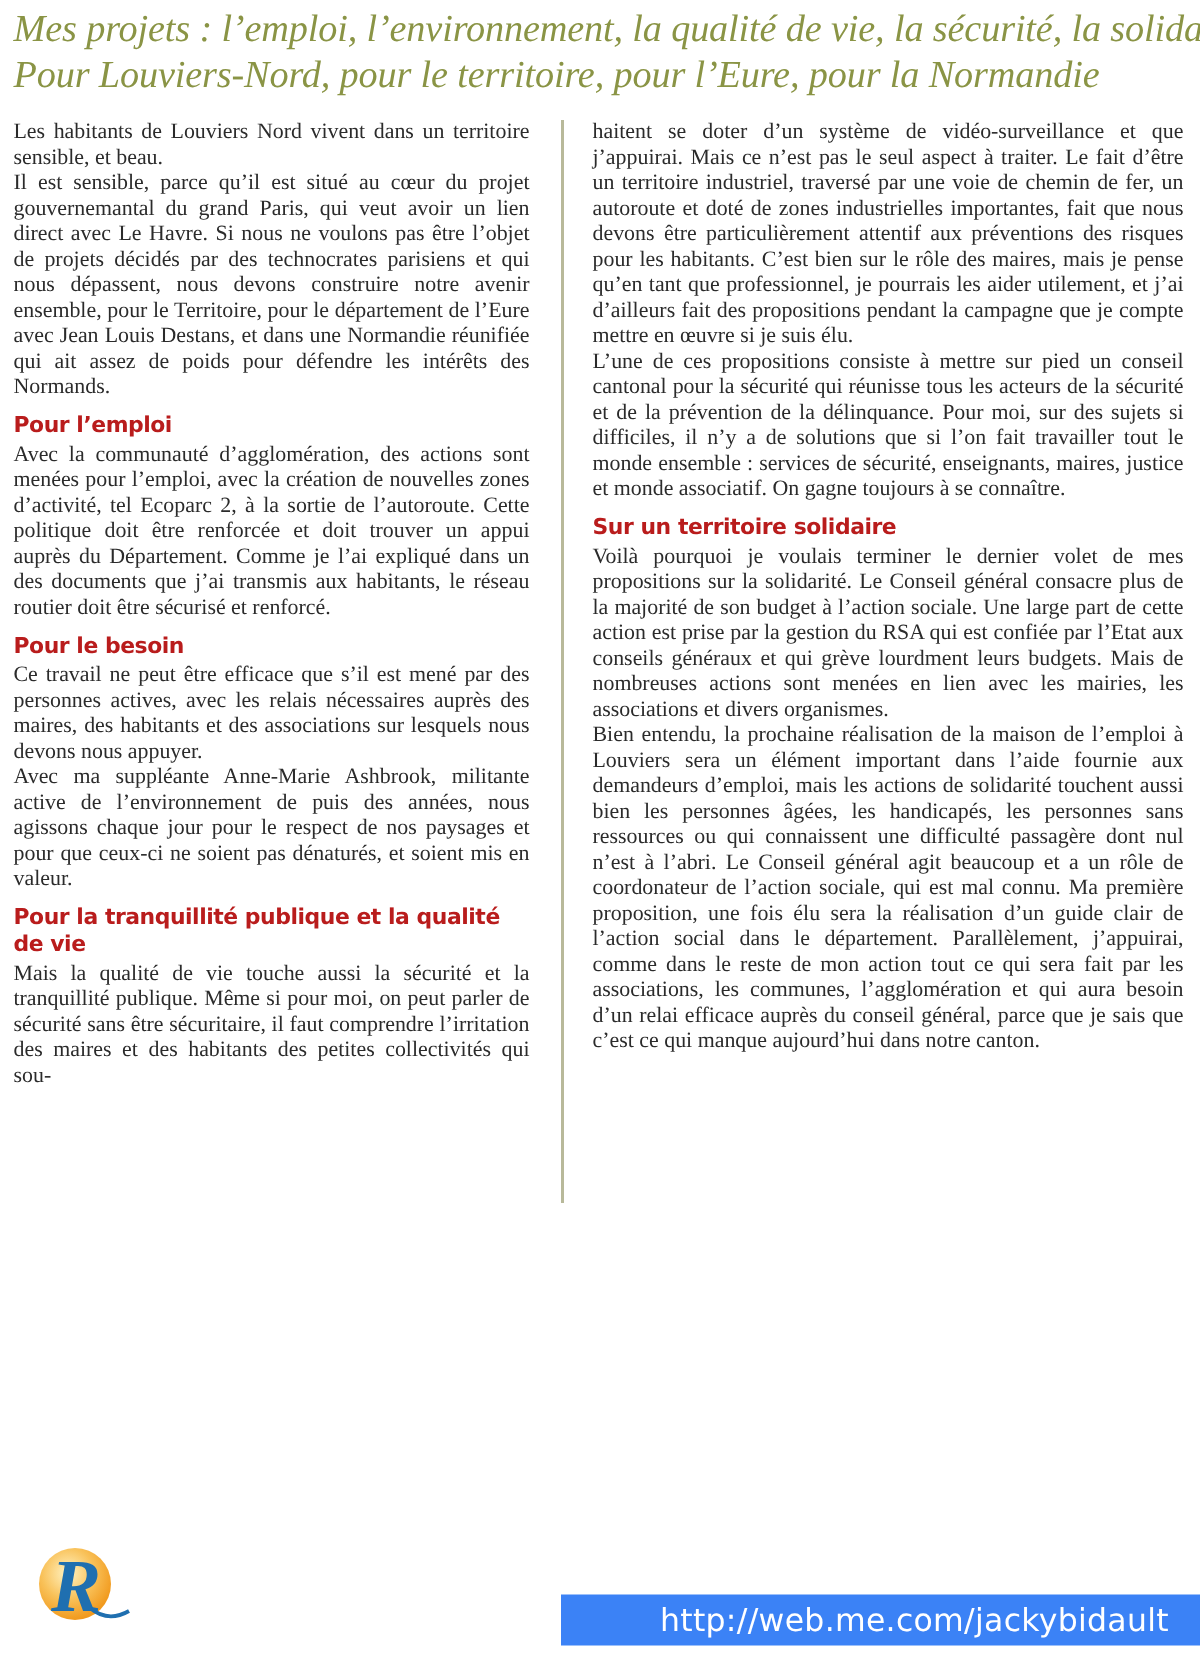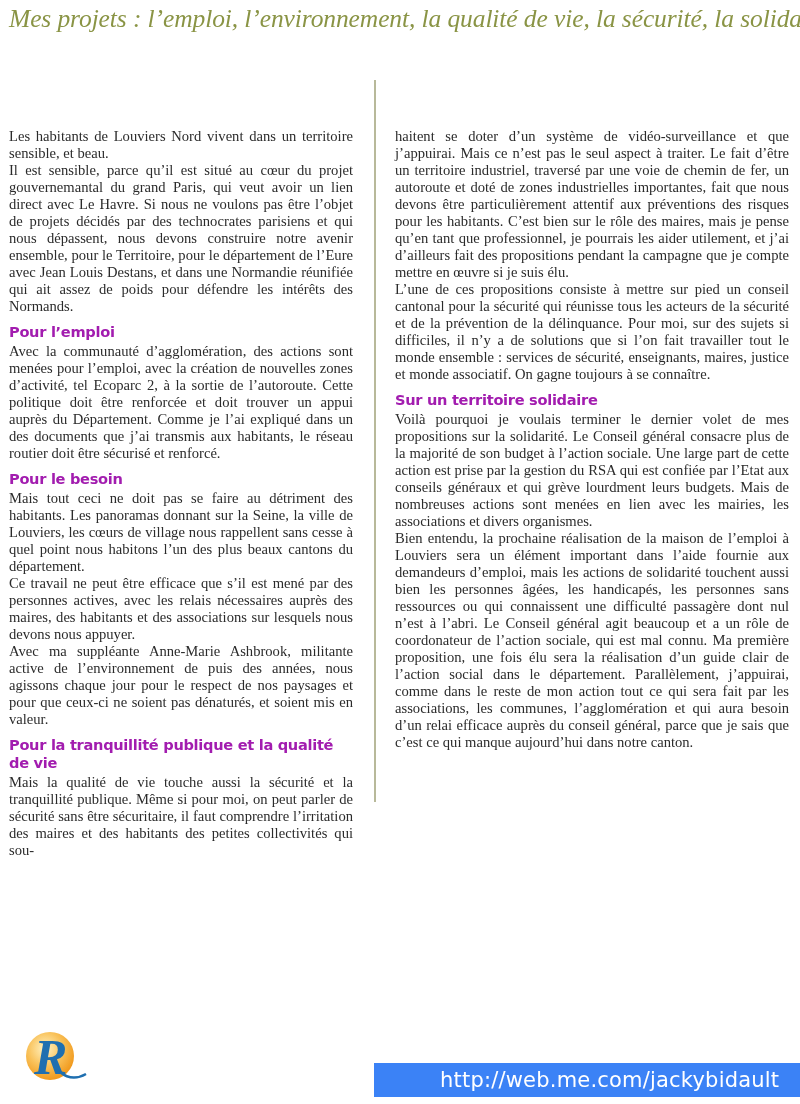--- a/index.html
+++ b/index.html
@@ -17,31 +17,30 @@
     color: #8a9445;
     letter-spacing: -0.1px;
   }
   .title div { white-space: nowrap; }
   .col {
     position: absolute; top: 80px;
     font-family: "Liberation Serif", serif;
     font-size: 14.6px; line-height: 17px;
     text-align: justify;
     color: #2b2b2b;
-    margin-top: 48px;
   }
   .col-left { left: 9px; width: 344px; }
   .col-right { left: 395px; width: 394px; }
   .col p { margin: 0; }
   .col h2 {
     margin: 8px 0 2px 0;
     font-family: "DejaVu Sans", "Liberation Sans", sans-serif;
     font-weight: bold;
     font-size: 14.6px; line-height: 18px;
-    color: #a21caf;
+    color: #b91c1c;
     letter-spacing: -0.3px;
     text-align: left;
   }
   .divider {
     position: absolute; left: 374px; top: 80px; width: 2px; height: 722px;
     background: #b8b99a;
   }
   .logo {
     position: absolute; left: 10px; top: 1024px; width: 90px; height: 78px;
   }
@@ -63,31 +62,31 @@
     font-weight: normal;
     font-size: 21px; color: #ffffff;
     letter-spacing: 0.2px;
   }
 </style>
 </head>
 <body>
 
 <div class="title">
   <div>Mes projets : l’emploi, l’environnement, la qualité de vie, la sécurité, la solidarité.</div>
+  <div>Pour Louviers-Nord, pour le territoire, pour l’Eure, pour la Normandie</div>
 </div>
 
 <div class="col col-left">
   <p>Les habitants de Louviers Nord vivent dans un territoire sensible, et beau.</p>
   <p>Il est sensible, parce qu’il est situé au cœur du projet gouvernemantal du grand Paris, qui veut avoir un lien direct avec Le Havre. Si nous ne voulons pas être l’objet de projets décidés par des technocrates parisiens et qui nous dépassent, nous devons construire notre avenir ensemble, pour le Territoire, pour le département de l’Eure avec Jean Louis Destans, et dans une Normandie réunifiée qui ait assez de poids pour défendre les intérêts des Normands.</p>
 
   <h2>Pour l’emploi</h2>
   <p>Avec la communauté d’agglomération, des actions sont menées pour l’emploi, avec la création de nouvelles zones d’activité, tel Ecoparc 2, à la sortie de l’autoroute. Cette politique doit être renforcée et doit trouver un appui auprès du Département. Comme je l’ai expliqué dans un des documents que j’ai transmis aux habitants, le réseau routier doit être sécurisé et renforcé.</p>
 
   <h2>Pour le besoin</h2>
-  <p>Mais tout ceci ne doit pas se faire au détriment des habitants. Les panoramas donnant sur la Seine, la ville de Louviers, les cœurs de village nous rappellent sans cesse à quel point nous habitons l’un des plus beaux cantons du département.</p>
   <p>Ce travail ne peut être efficace que s’il est mené par des personnes actives, avec les relais nécessaires auprès des maires, des habitants et des associations sur lesquels nous devons nous appuyer.</p>
   <p>Avec ma suppléante Anne-Marie Ashbrook, militante active de l’environnement de puis des années, nous agissons chaque jour pour le respect de nos paysages et pour que ceux-ci ne soient pas dénaturés, et soient mis en valeur.</p>
 
   <h2>Pour la tranquillité publique et la qualité de vie</h2>
   <p style="text-align-last: justify;">Mais la qualité de vie touche aussi la sécurité et la tranquillité publique. Même si pour moi, on peut parler de sécurité sans être sécuritaire, il faut comprendre l’irritation des maires et des habitants des petites collectivités qui sou-</p>
 </div>
 
 <div class="divider"></div>
 
 <div class="col col-right">

